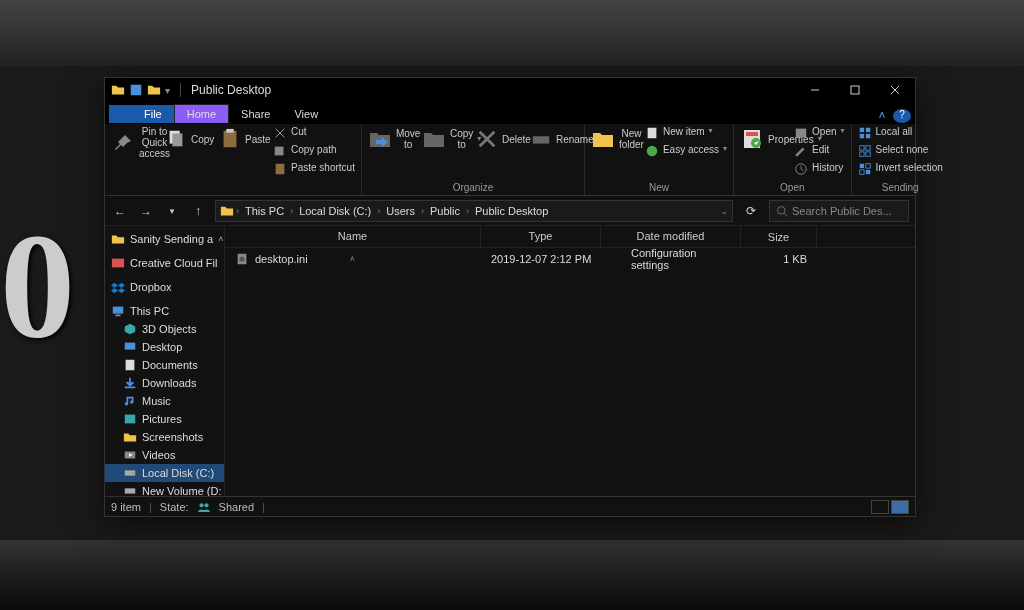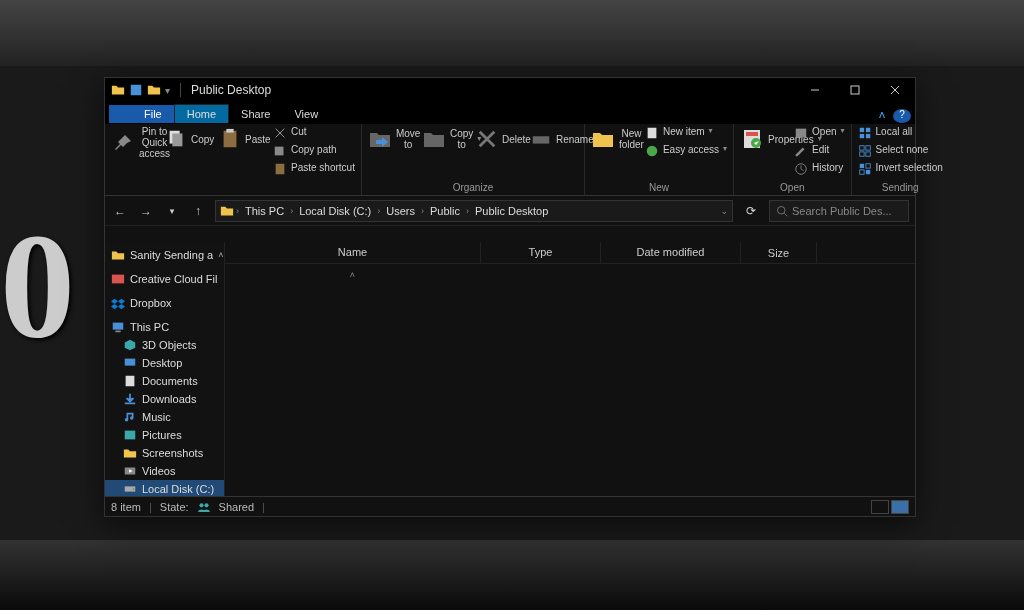--- a/index.html
+++ b/index.html
@@ -52,21 +52,21 @@
     display:flex; align-items:flex-end;
     padding-left:4px;
     border-bottom:1px solid #000;
   }
   .tabs .tab {
     padding: 3px 12px;
     font-size: 11px;
     color: #ddd;
   }
   .tabs .tab.file { background:#1a5aaa; color:#fff;padding-left:35px; }
-  .tabs .tab.active { background:#0369a1; border:1px solid #222; border-bottom:none; }
+  .tabs .tab.active { background:#8b5cf6; border:1px solid #222; border-bottom:none; }
   .tabs .help { margin-left:auto; display:flex; gap:2px; padding-right:4px;}
   .tabs .help span { width:18px; text-align:center; color:#4aa8ff;}
   .ribbon {
     background:#111;
     display:flex;
     border-bottom:1px solid #333;
     height:72px;
   }
   .rgroup {
     display:flex; flex-direction:column;
@@ -100,21 +100,21 @@
   }
   .addrbar .crumbs .crumb { font-size:11px; color:#ddd; padding:0 4px;}
   .addrbar .crumbs .chev { color:#888; font-size:9px;}
   .addrbar .refresh { width:20px; text-align:center; color:#ccc;}
   .addrbar .search {
     width:140px; height:22px;
     background:#1a1a1a; border:1px solid #333;
     display:flex; align-items:center; gap:4px; padding:0 6px;
     color:#888; font-size:11px;
   }
-  .body-area { flex:1; display:flex; overflow:hidden; background:#111;margin-top:16px;}
+  .body-area { flex:1; display:flex; overflow:hidden; background:#111;}
   .navpane {
     width:120px;
     border-right:1px solid #222;
     overflow-y:auto;
     padding:4px 0;
     background:#121212;
     position:relative;
   }
   .navpane::-webkit-scrollbar{width:10px;}
   .navpane::-webkit-scrollbar-thumb{background:#333;}
@@ -618,25 +618,45 @@
         <div class="col type">
             <span>Type</span>
           </div>
         <div class="col date">
             <span>Date modified</span>
           </div>
         <div class="col size">
             <span>Size</span>
           </div>
       </div>
+      <div class="filerow">
+        <div class="cell name">
+            <span class="icn">
+              <svg viewBox="0 0 16 16" width="14" height="14">
+                <rect x="3" y="2" width="10" height="12" fill="#888"></rect>
+                <circle cx="8" cy="8" r="3" fill="#555"></circle>
+              </svg>
+            </span>
+            <span>desktop.ini</span>
+          </div>
+        <div class="cell date">
+            <span>2019-12-07 2:12 PM</span>
+          </div>
+        <div class="cell type">
+            <span>Configuration settings</span>
+          </div>
+        <div class="cell size">
+            <span>1 KB</span>
+          </div>
+      </div>
     </div>
   </div>
 
   <div class="statusbar">
-    <span>8 item</span>
+    <span>9 item</span>
     <span class="sep2">|</span>
     <span>State:</span>
     <span>
         <svg width="14" height="10" viewBox="0 0 16 12">
           <circle cx="5" cy="4" r="2.5" fill="#3aa8a8"></circle>
           <circle cx="11" cy="4" r="2.5" fill="#3aa8a8"></circle>
           <path fill="#3aa8a8" d="M1 12c0-2 2-3 4-3s4 1 4 3zM7 12c0-2 2-3 4-3s4 1 4 3z"></path>
         </svg>
       </span>
     <span>Shared</span>

